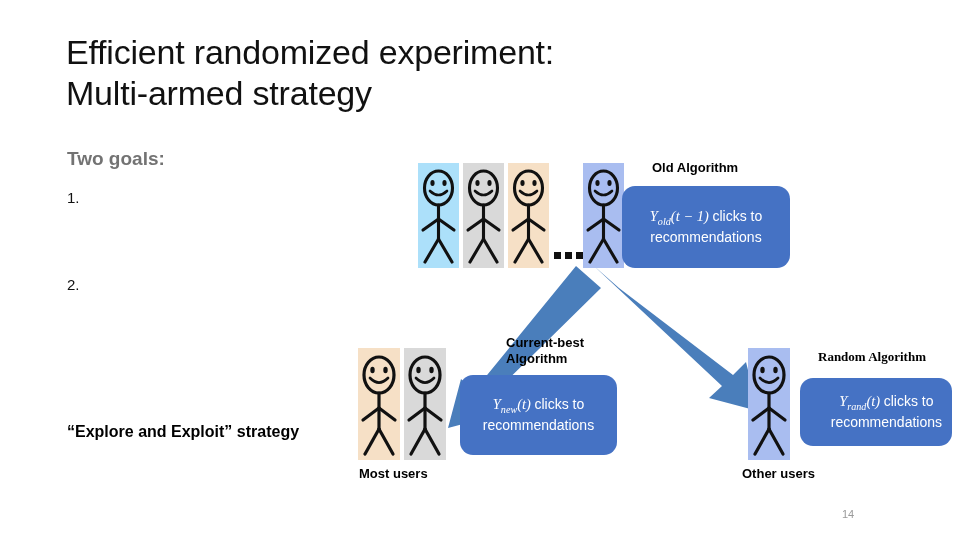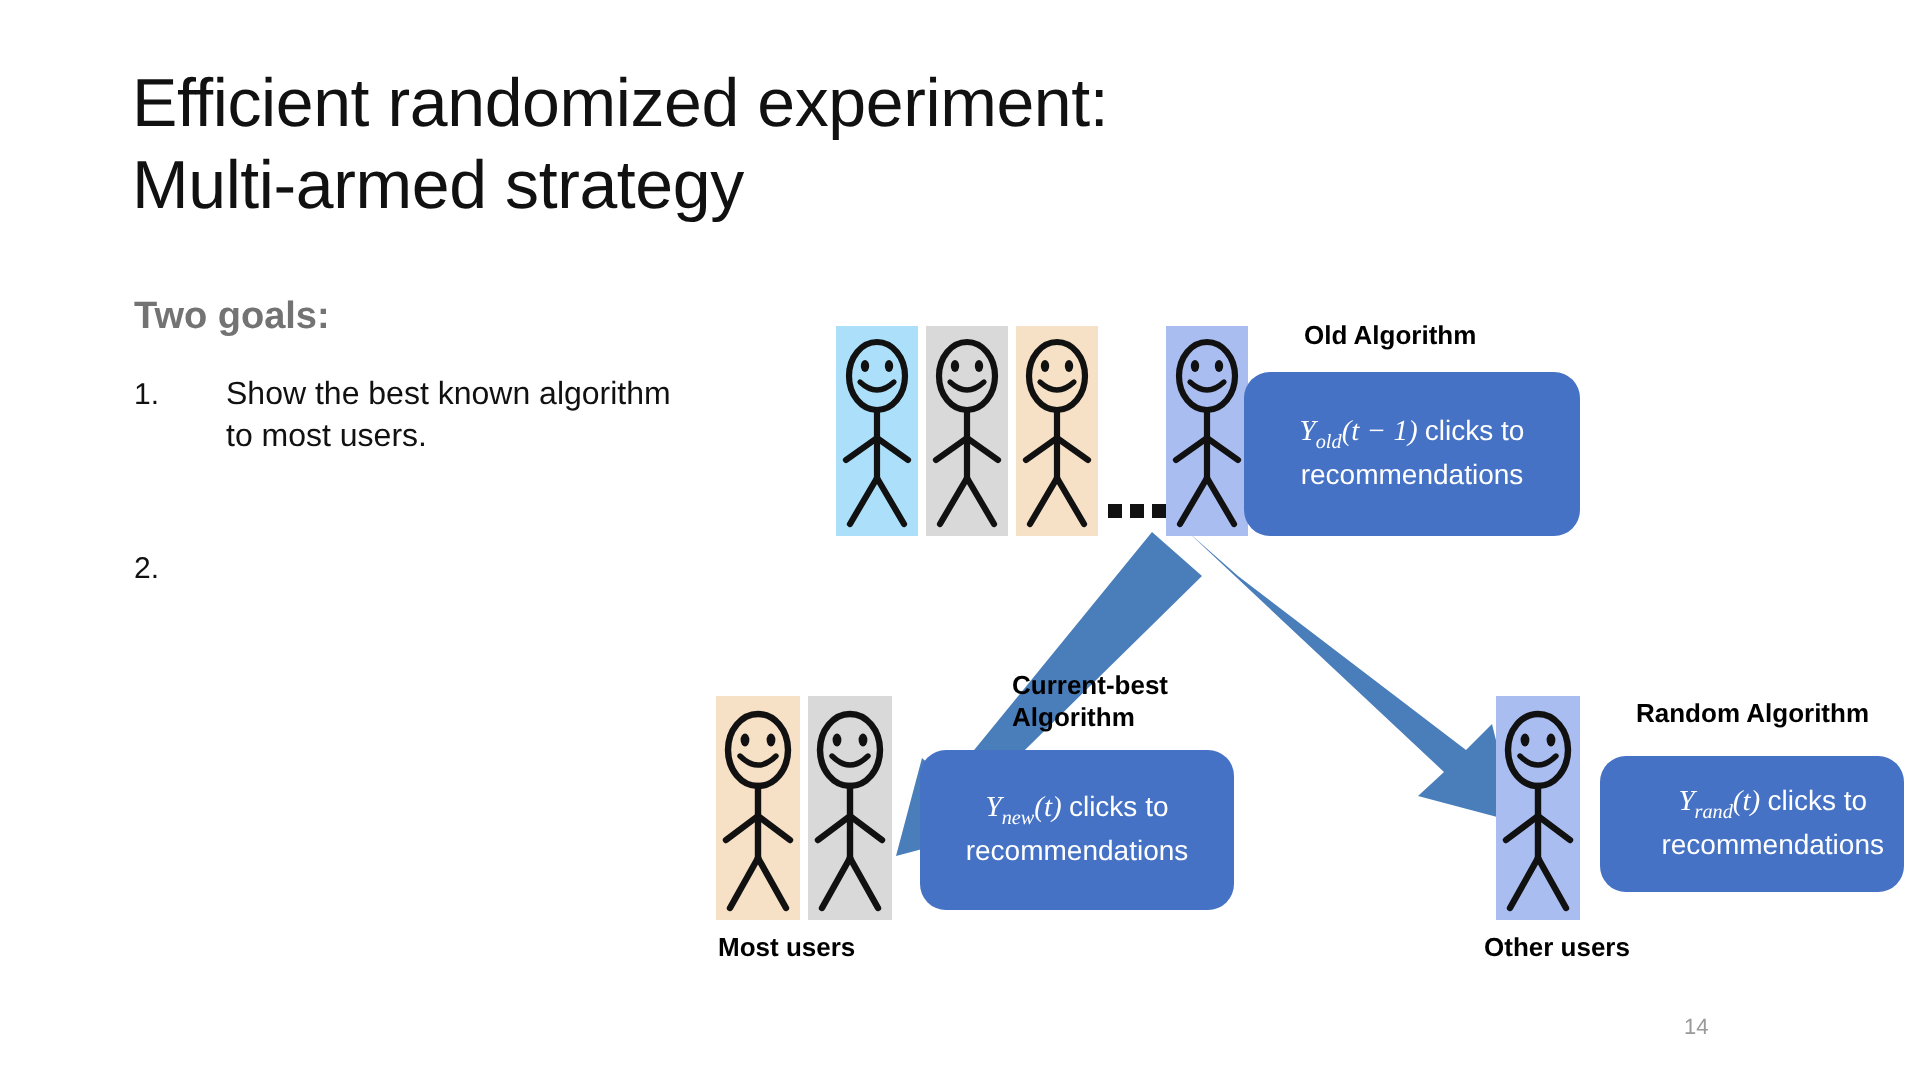--- a/index.html
+++ b/index.html
@@ -97,27 +97,27 @@
 
   <div class="title">
     <span>Efficient randomized experiment:</span>
     <span class="l2">Multi-armed strategy</span>
   </div>
 
   <div class="goals-head">Two goals:</div>
 
   <div class="goal goal1">
     <span class="num">1.</span>
-    <span class="txt">Show the best known algorithm to most users.</span>
   </div>
 
   <div class="goal goal2">
     <span class="num">2.</span>
   </div>
 
+  <div class="strategy">“Explore and Exploit” strategy</div>
 
   <div class="pagenum">14</div>
 
   <svg class="arrows" viewBox="0 0 960 540">
 
     <g>
       <polygon fill="#4a7ebb" points="576,266 601,288 484,403 497,415 448,428 461,379 474,391"></polygon>
     </g>
 
     <g>
@@ -277,21 +277,21 @@
       <g fill="#111">
         <ellipse cx="14.5" cy="22" rx="2.2" ry="3.2"></ellipse>
         <ellipse cx="27.5" cy="22" rx="2.2" ry="3.2"></ellipse>
       </g>
       <path d="M12 30 Q21 39 30 30" stroke="#111" stroke-width="2.7" fill="none" stroke-linecap="round"></path>
     </svg>
   </div>
 
   <div class="grp-label" style="left:742px;top:466px;">Other users</div>
 
-  <div class="alg-label" style="left:818px;top:349px;">Random Algorithm</div>
+  <div class="alg-label" style="left:818px;top:349px;font-family:Liberation Serif, serif;">Random Algorithm</div>
 
   <div class="bluebox" style="left:800px;top:378px;width:152px;height:68px;justify-content:flex-end;">
     <div class="formula">
       <span class="mathit">Y</span><sub>rand</sub><span class="mathit">(t)</span>
       <span class="roman">clicks to</span><br>
       <span class="roman">recommendations</span>
     </div>
   </div>
 
 </div>

